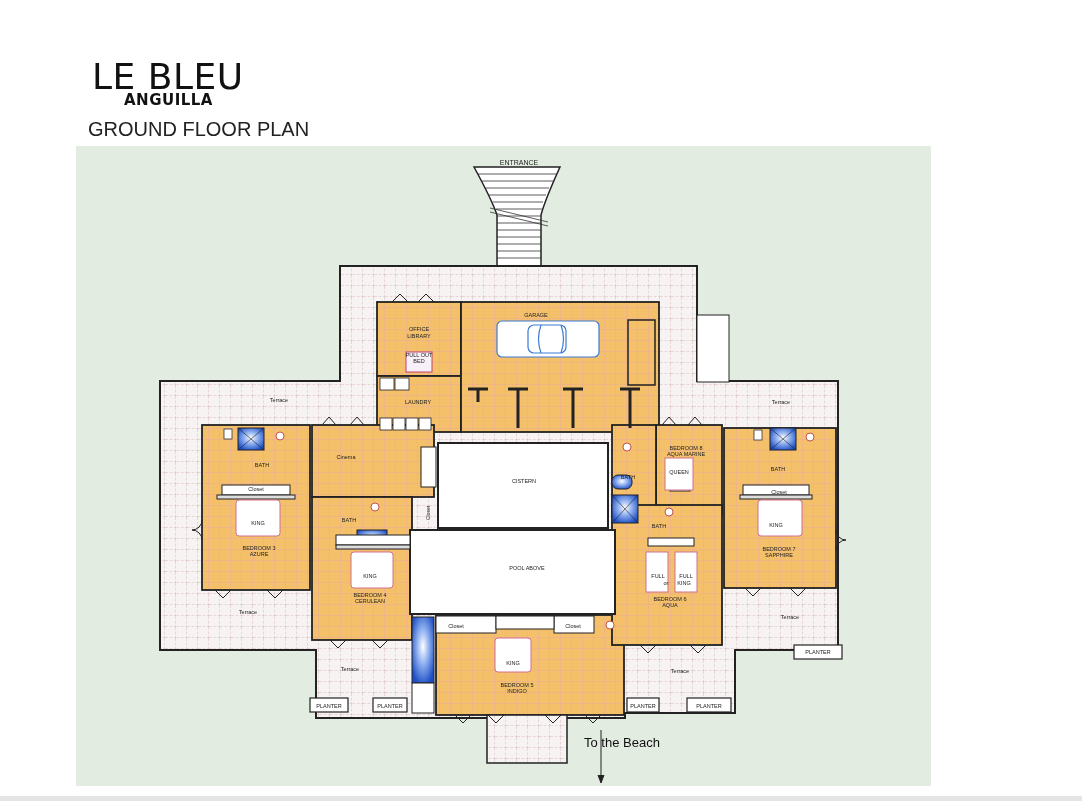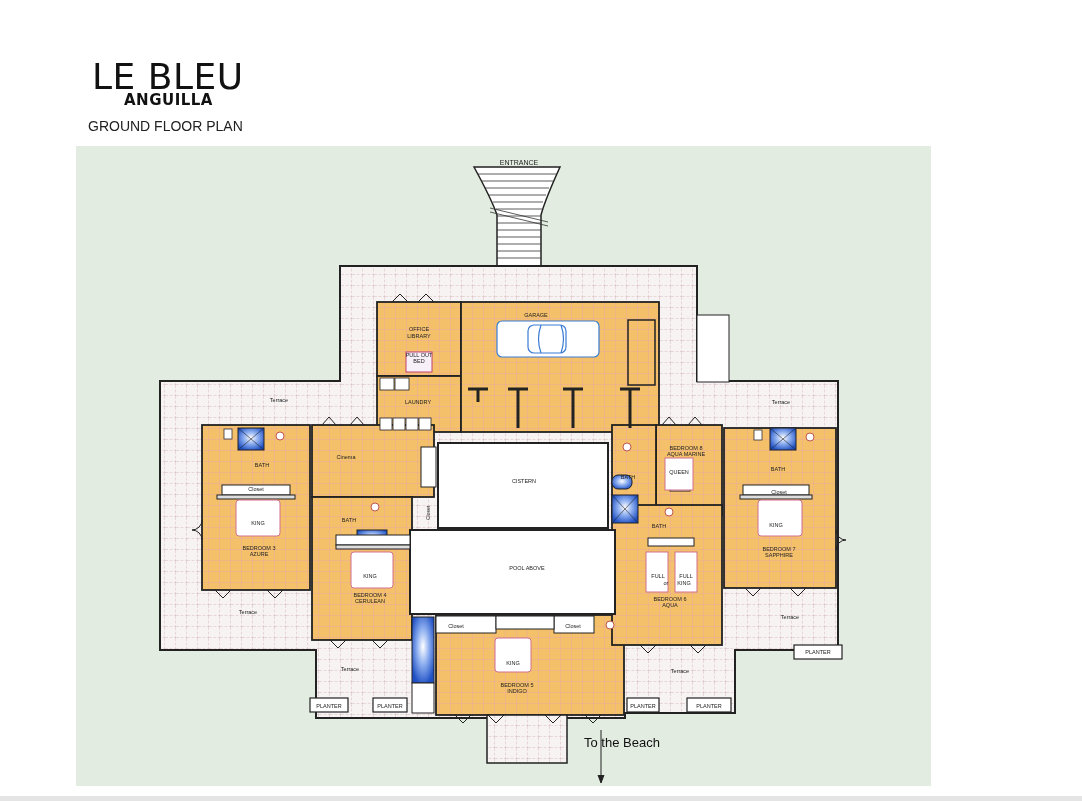--- a/index.html
+++ b/index.html
@@ -1,19 +1,19 @@
 <!DOCTYPE html>
 <html><head>
   <meta charset="utf-8">
   <style>
     html, body { margin:0; padding:0; }
     body { width:1082px; height:801px; background:#ffffff; position:relative; overflow:hidden; font-family:"Liberation Sans", sans-serif; }
     .title-main { position:absolute; left:92px; top:56px; font-family:"DejaVu Sans", sans-serif; font-size:36px; color:#111; letter-spacing:0.5px; }
     .title-sub { position:absolute; left:124px; top:91px; font-family:"DejaVu Sans", sans-serif; font-weight:bold; font-size:15px; color:#111; letter-spacing:0.5px; }
-    .title-plan { position:absolute; left:88px; top:118px; font-family:"Liberation Sans", sans-serif; font-size:14px; color:#222; }
+    .title-plan { position:absolute; left:88px; top:118px; font-family:"Liberation Sans", sans-serif; font-size:20px; color:#222; }
     .plan { position:absolute; left:0; top:0; width:1082px; height:801px; }
     .bottom-line { position:absolute; left:0; top:796px; width:1082px; height:5px; background:#e4e4e4; }
     .lbl { font-family:"Liberation Sans", sans-serif; fill:#222; text-anchor:middle; }
   </style>
 </head>
 <body>
 
 <div class="title-main">LE BLEU</div>
 <div class="title-sub">ANGUILLA</div>
 <div class="title-plan">GROUND FLOOR PLAN</div>

